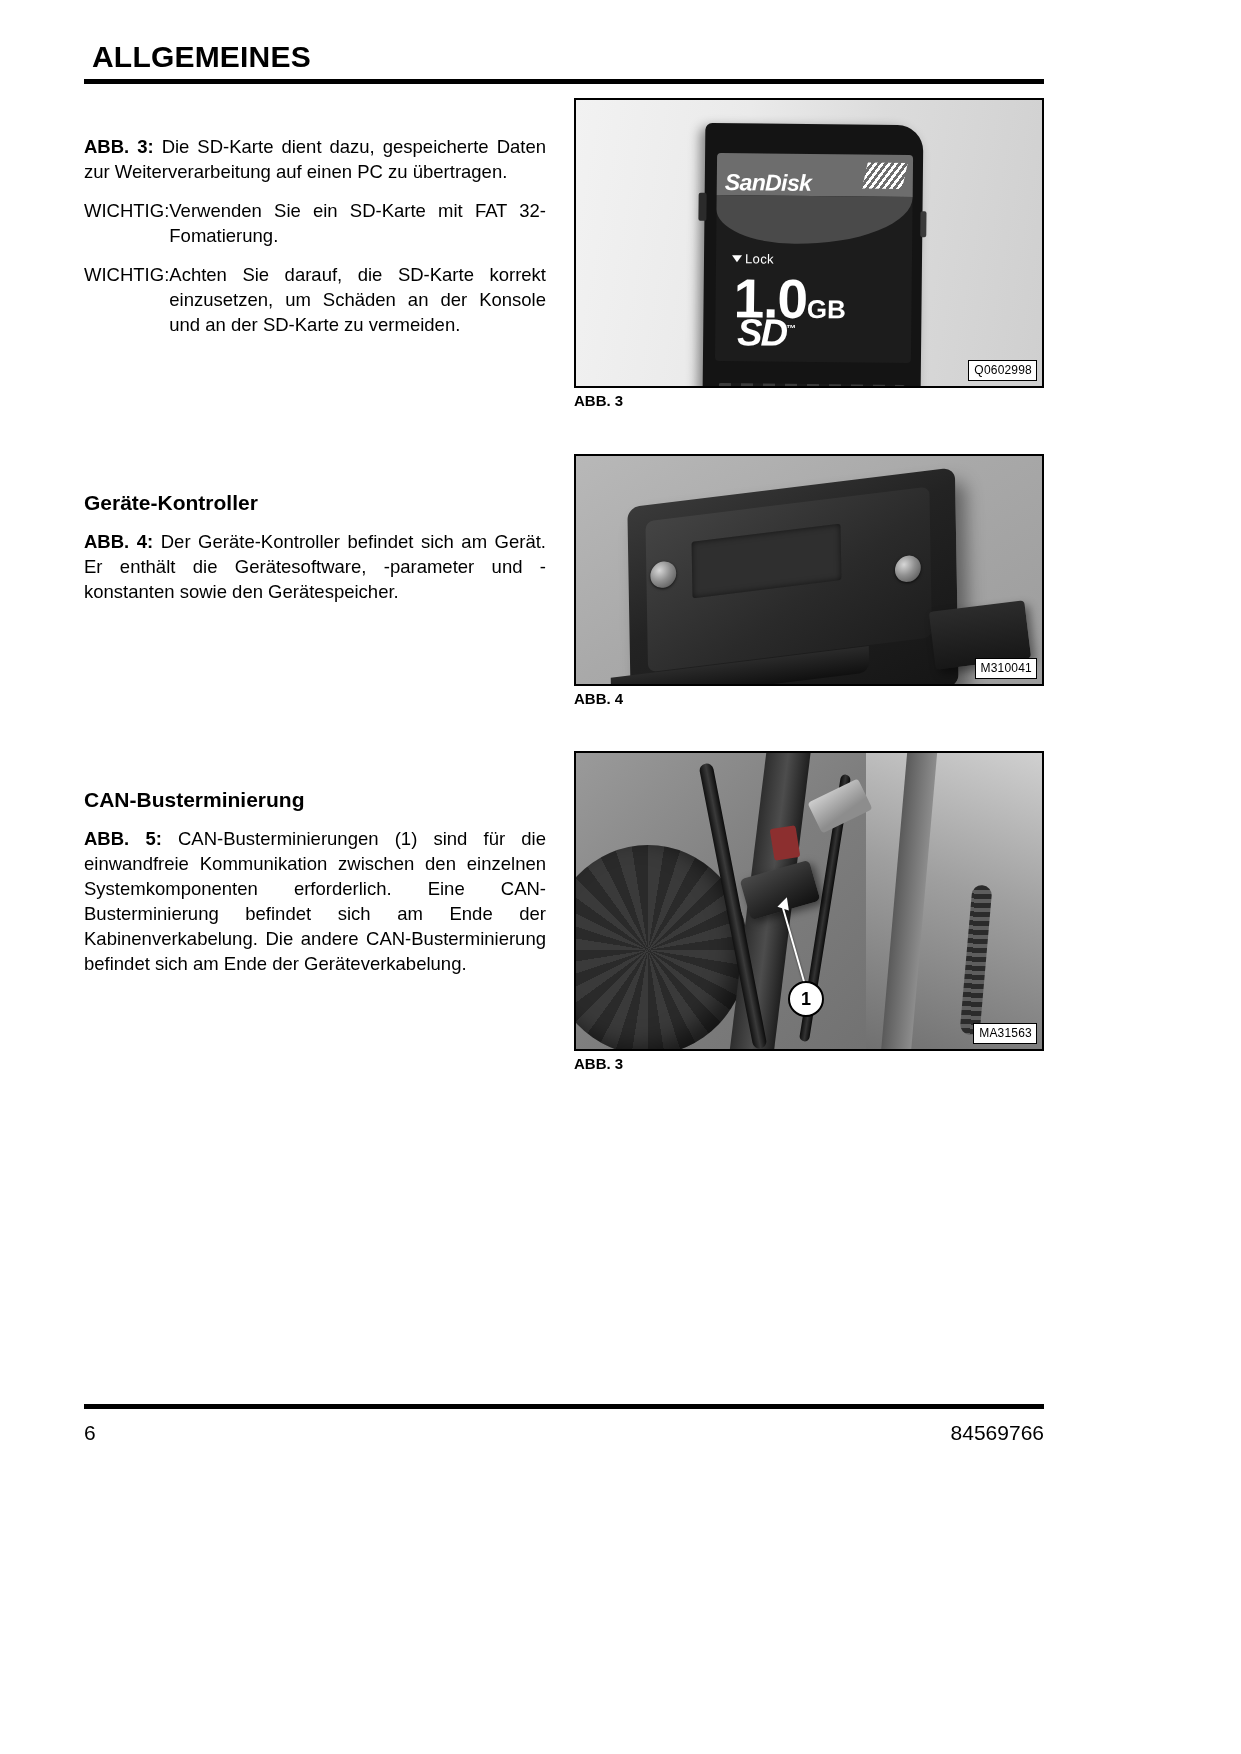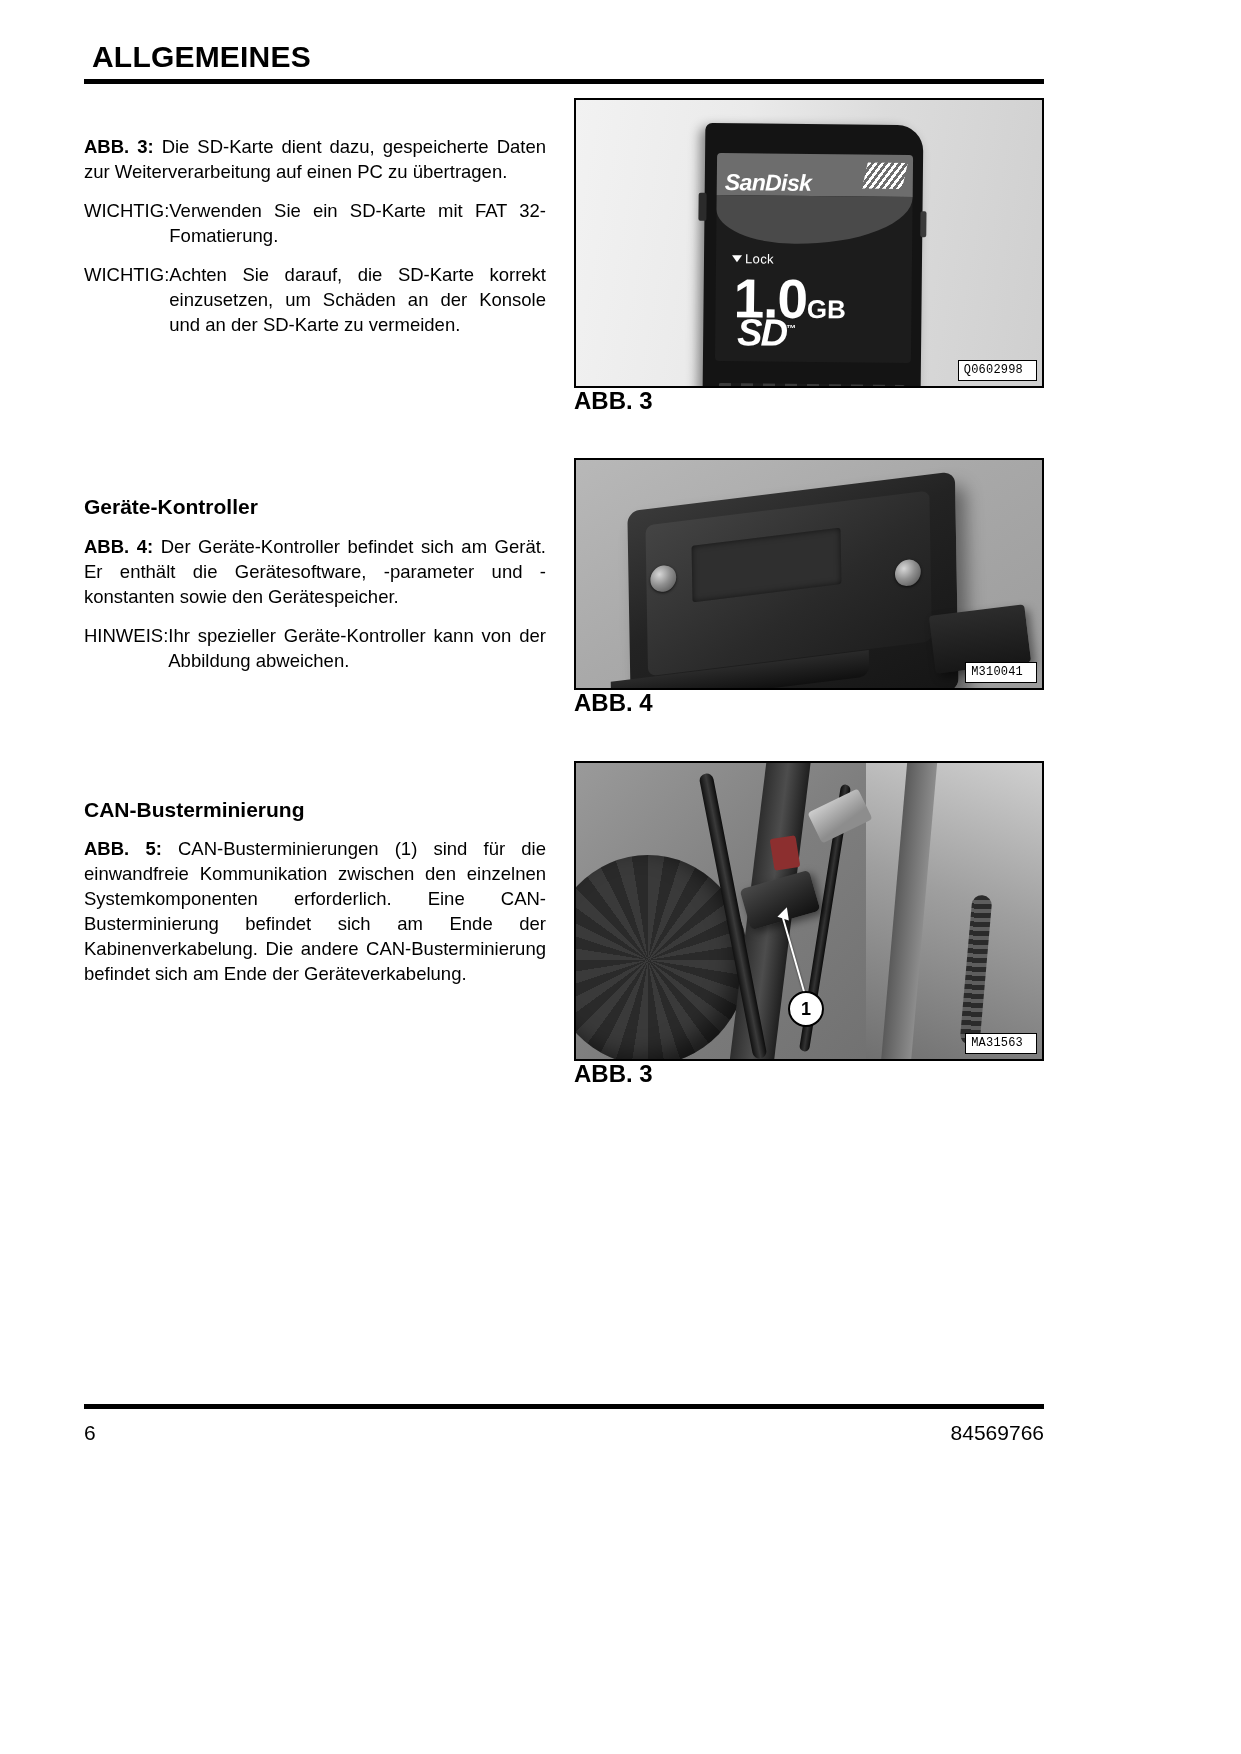--- a/index.html
+++ b/index.html
@@ -104,27 +104,28 @@
     background: #c9c9c9;
   }
   .badge {
     position: absolute;
     right: 5px;
     bottom: 5px;
     background: #ffffff;
     border: 1px solid #000;
     font-size: 12px;
     line-height: 1;
-    padding: 3px 13px 4px 5px;
+    padding: 3px 4px 4px 5px;
     letter-spacing: 0.2px;
-    font-family: Liberation Mono, monospace;
+    font-family: Liberation Sans, sans-serif;
   }
   .fig-caption {
-    font-size: 24px;
+    font-size: 15px;
     font-weight: bold;
+    margin-top: 5px;
     line-height: 1.1;
   }
 
   
   .photo-sd {
     height: 290px;
     background: linear-gradient(100deg, #f2f2f2 0%, #eaeaea 34%, #dcdcdc 60%, #cfcfcf 100%);
   }
   .sd-card {
     position: absolute;
@@ -550,24 +551,20 @@
 
     <div class="section">
       <div class="col-text">
 
         <h2 class="sub">Geräte-Kontroller</h2>
 
         <p class="body">
           <span class="lead">ABB. 4:</span><span> Der Geräte-Kontroller befindet sich am Gerät. Er enthält die Gerätesoftware, -parameter und -konstanten sowie den Gerätespeicher.</span>
         </p>
 
-        <div class="note">
-          <span class="note-label">HINWEIS:</span>
-          <span class="note-body">Ihr spezieller Geräte-Kontroller kann von der Abbildung abweichen.</span>
-        </div>
 
       </div>
 
       <div class="col-figure">
         <div class="figure">
           <div class="photo photo-ctrl">
             <div class="ctrl-body">
               <div class="ctrl-top-face"></div>
               <div class="ctrl-plate"></div>
               <div class="ctrl-screw s1"></div>

